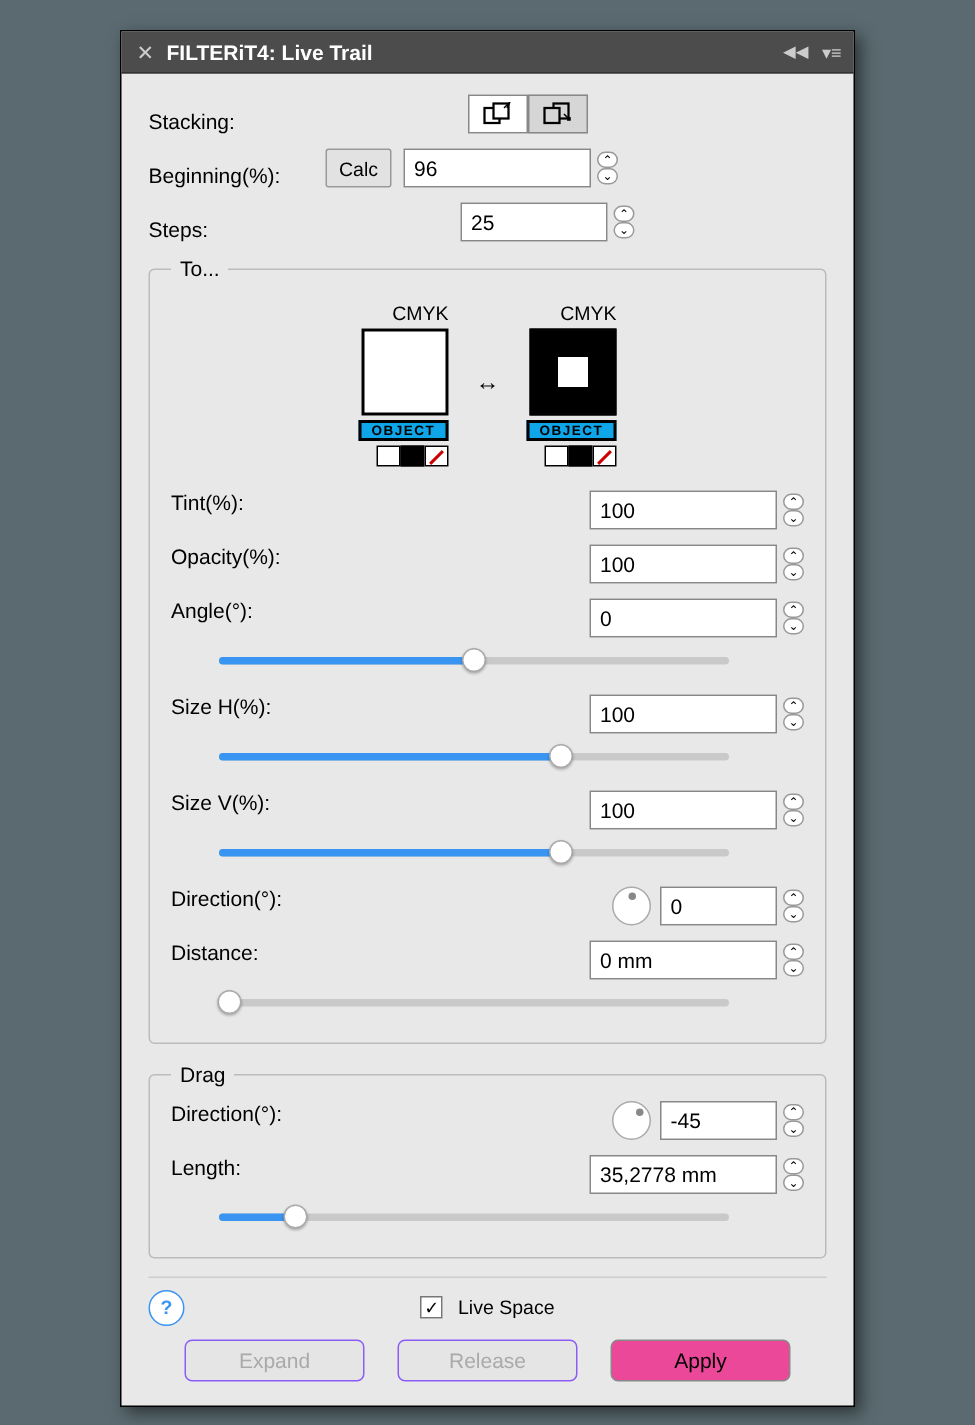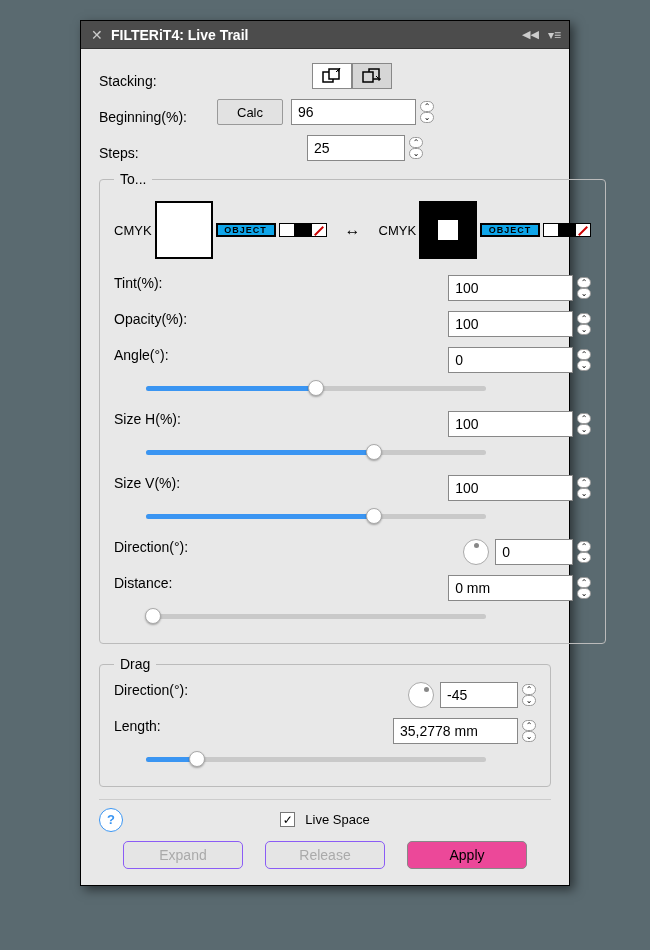--- a/index.html
+++ b/index.html
@@ -76,21 +76,21 @@
     background: #fff;
     display: flex;
     align-items: center;
     justify-content: center;
   }
   .stack-btn.active { background: #d6d6d6; }
   .calc-btn {
     border: 1px solid #999;
     background: #e2e2e2;
     height: 26px;
-    padding: 0 19px;
+    padding: 0 8px;
     font-size: 13px;
     border-radius: 2px;
   }
   .num-input {
     display: flex;
     align-items: stretch;
   }
   .num-input input {
     width: 98px;
     height: 26px;
@@ -134,21 +134,21 @@
     margin-top: 6px;
   }
   legend { font-size: 14px; padding: 0 6px; }
   .swatches-row {
     display:flex;
     align-items:center;
     justify-content:center;
     gap: 18px;
     margin: 4px 0 16px 0;
   }
-  .swatch-col { display:flex; align-items:center; gap:3px;}
+  .swatch-col { display:flex; flex-direction:column; align-items:flex-end; gap:3px;}
   .swatch-label { font-size:13px; }
   .swatch-box {
     width: 58px; height:58px; border:2px solid #000; background:#fff;
     display:flex; align-items:center; justify-content:center;
   }
   .swatch-box.dark { background:#000; }
   .swatch-inner { width:20px; height:20px; background:#fff; }
   .obj-tag {
     width:60px; height:14px; border:2px solid #000; background:#0ea5e9;
     font-size:9px; font-weight:bold; letter-spacing:1px;

